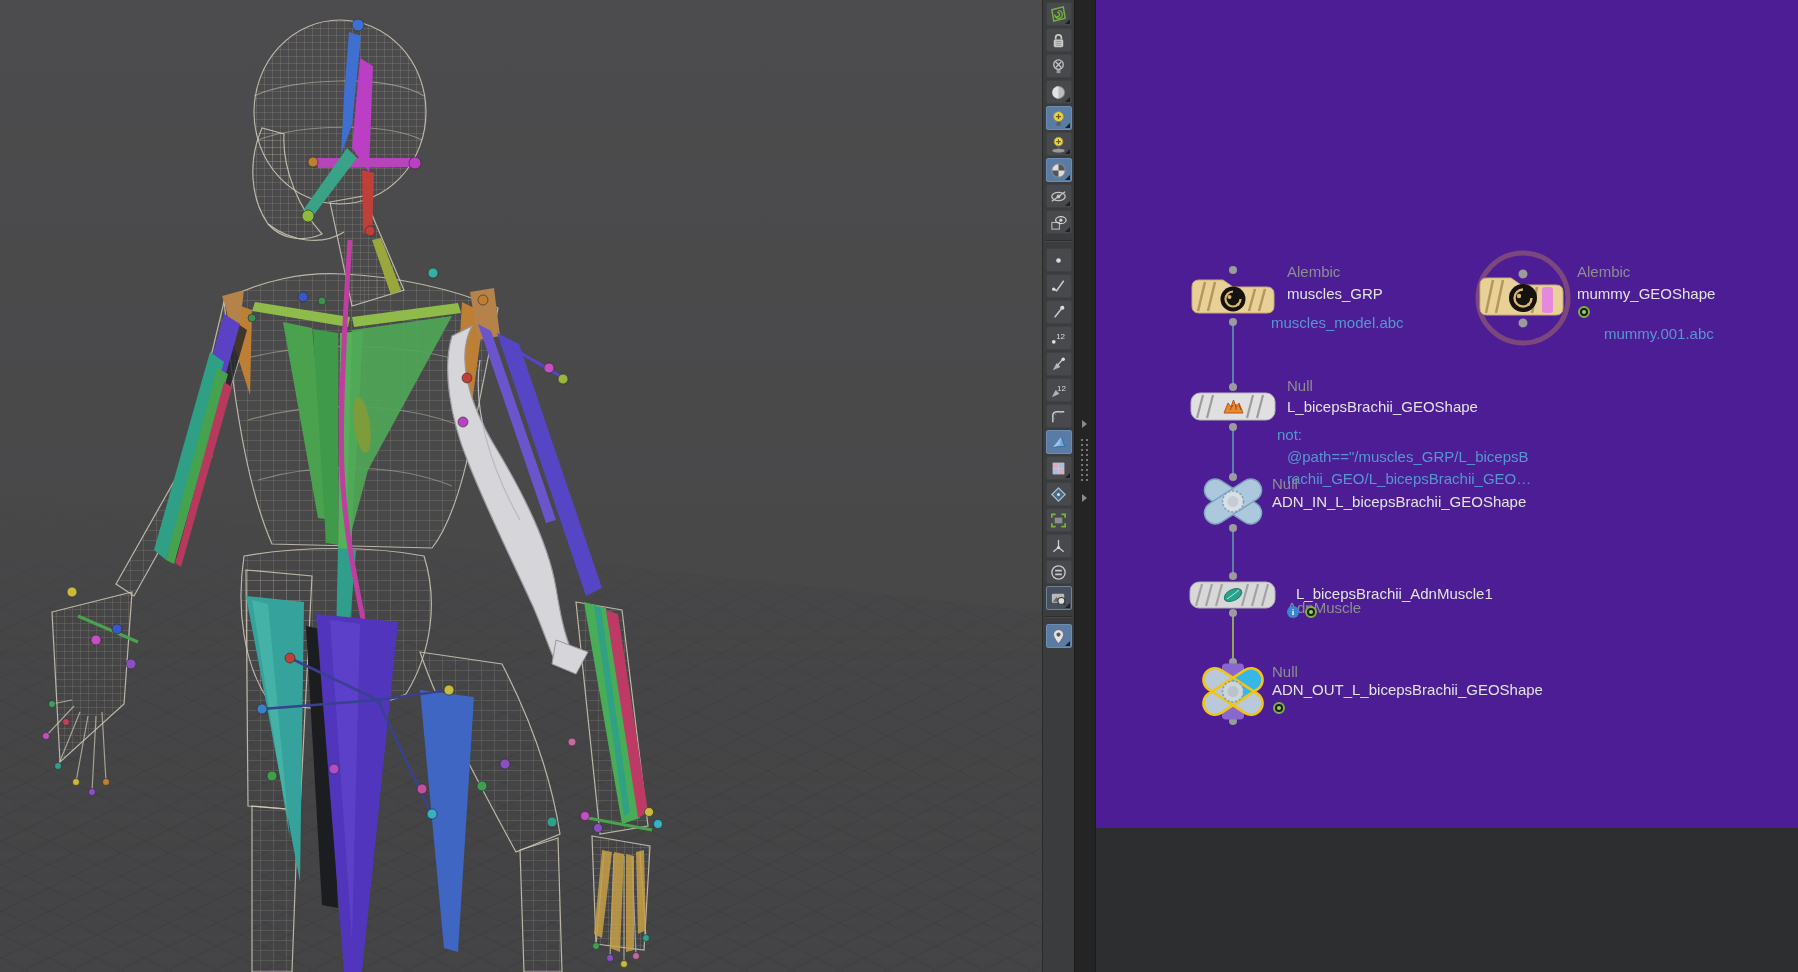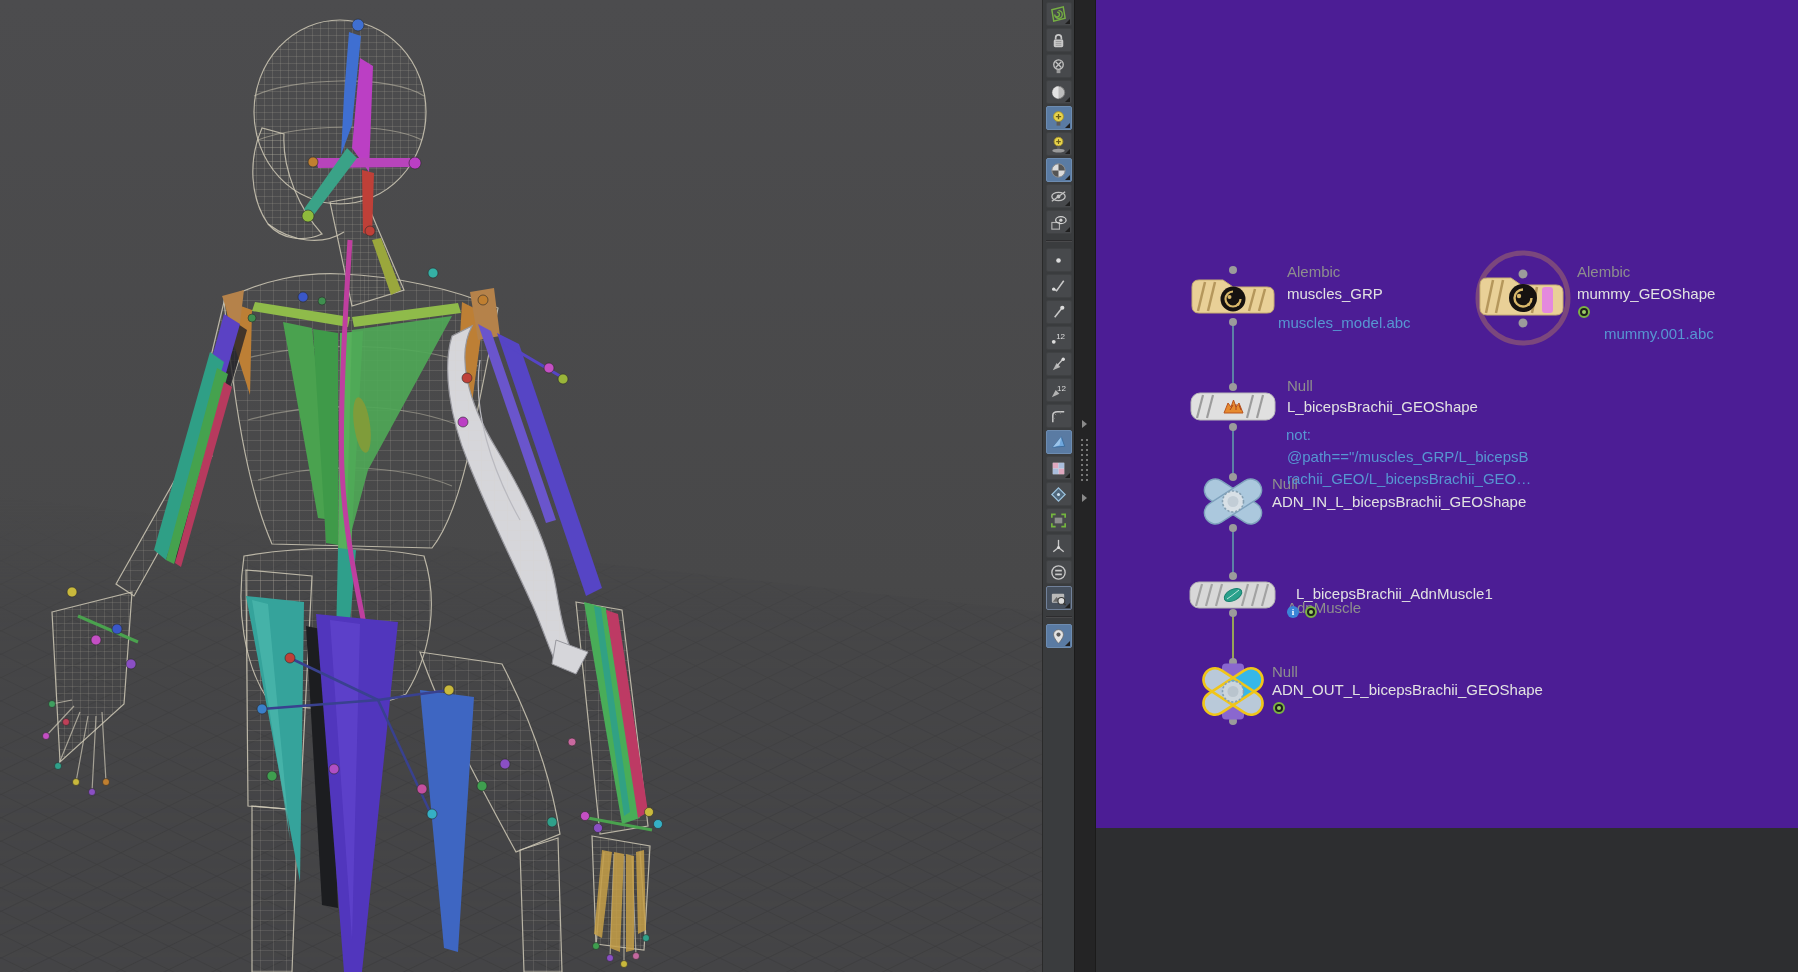--- a/index.html
+++ b/index.html
@@ -589,32 +589,32 @@
         <g transform="rotate(-33)">
             <rect x="-33" y="-11.5" width="66" height="23" rx="11.5" fill="none" stroke="#f0c519" stroke-width="2.6"></rect>
           </g>
         <circle r="10.5" fill="#ccd5dc" stroke="#86a0b2" stroke-width="1.6" stroke-dasharray="2.2,1.8"></circle>
         <circle r="5.5" fill="#b9c4cd"></circle>
       </g>
     </svg>
 
     <div class="nlabel ntype" style="left:191px;top:263px">Alembic</div>
     <div class="nlabel nname" style="left:191px;top:285px">muscles_GRP</div>
-    <div class="nlabel ncomment" style="left:182px;top:314px">muscles_model.abc</div>
+    <div class="nlabel ncomment" style="left:175px;top:314px">muscles_model.abc</div>
 
     <div class="nlabel ntype" style="left:481px;top:263px">Alembic</div>
     <div class="nlabel nname" style="left:481px;top:285px">mummy_GEOShape</div>
     <div class="badgerow" style="left:482px;top:306px">
         <div class="badge clock"></div>
       </div>
     <div class="nlabel ncomment" style="left:508px;top:325px">mummy.001.abc</div>
 
     <div class="nlabel ntype" style="left:191px;top:377px">Null</div>
     <div class="nlabel nname" style="left:191px;top:398px">L_bicepsBrachii_GEOShape</div>
-    <div class="nlabel ncomment" style="left:190px;top:426px">not:</div>
+    <div class="nlabel ncomment" style="left:181px;top:426px">not:</div>
     <div class="nlabel ncomment" style="left:191px;top:448px">@path=="/muscles_GRP/L_bicepsB</div>
     <div class="nlabel ncomment" style="left:191px;top:470px">rachii_GEO/L_bicepsBrachii_GEO…</div>
 
     <div class="nlabel ntype" style="left:176px;top:475px">Null</div>
     <div class="nlabel nname" style="left:176px;top:493px">ADN_IN_L_bicepsBrachii_GEOShape</div>
 
     <div class="nlabel ntype" style="left:191px;top:599px">AdnMuscle</div>
     <div class="nlabel nname" style="left:200px;top:585px">L_bicepsBrachii_AdnMuscle1</div>
     <div class="badgerow" style="left:191px;top:606px">
       <div class="badge info">i</div>

